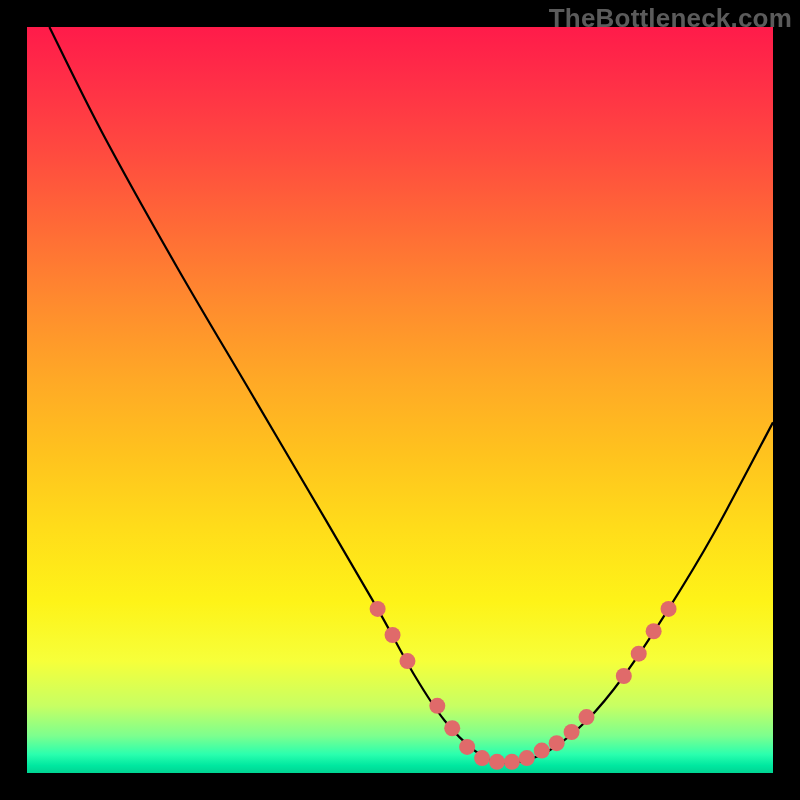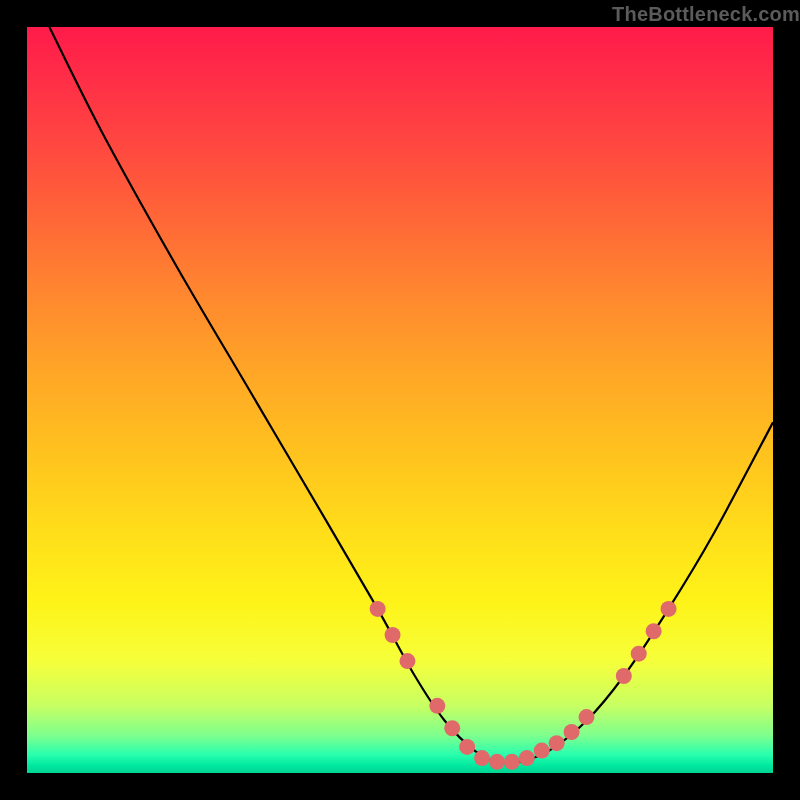--- a/index.html
+++ b/index.html
@@ -40,23 +40,23 @@
       #c7ff63 91%,
       #7dff8e 95%,
       #2affae 97.5%,
       #00e8a0 99%,
       #00d492 100%
     );
   }
   .watermark {
     position: absolute;
     top: 3px;
-    right: 0;
+    right: 8px;
     color: #5b5b5b;
-    font-size: 20px;
+    font-size: 26px;
     font-weight: 600;
     letter-spacing: 0.2px;
     user-select: none;
   }
   svg.curve {
     position: absolute;
     left: 27px;
     top: 27px;
     width: 746px;
     height: 746px;

